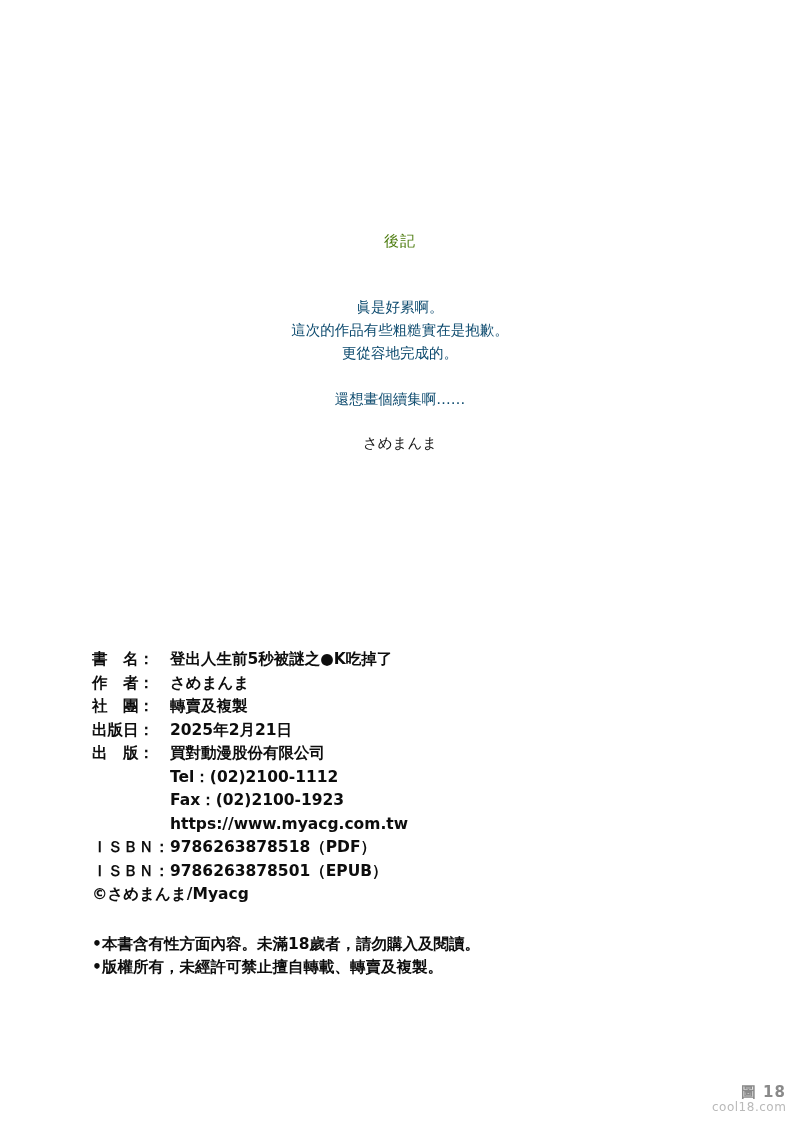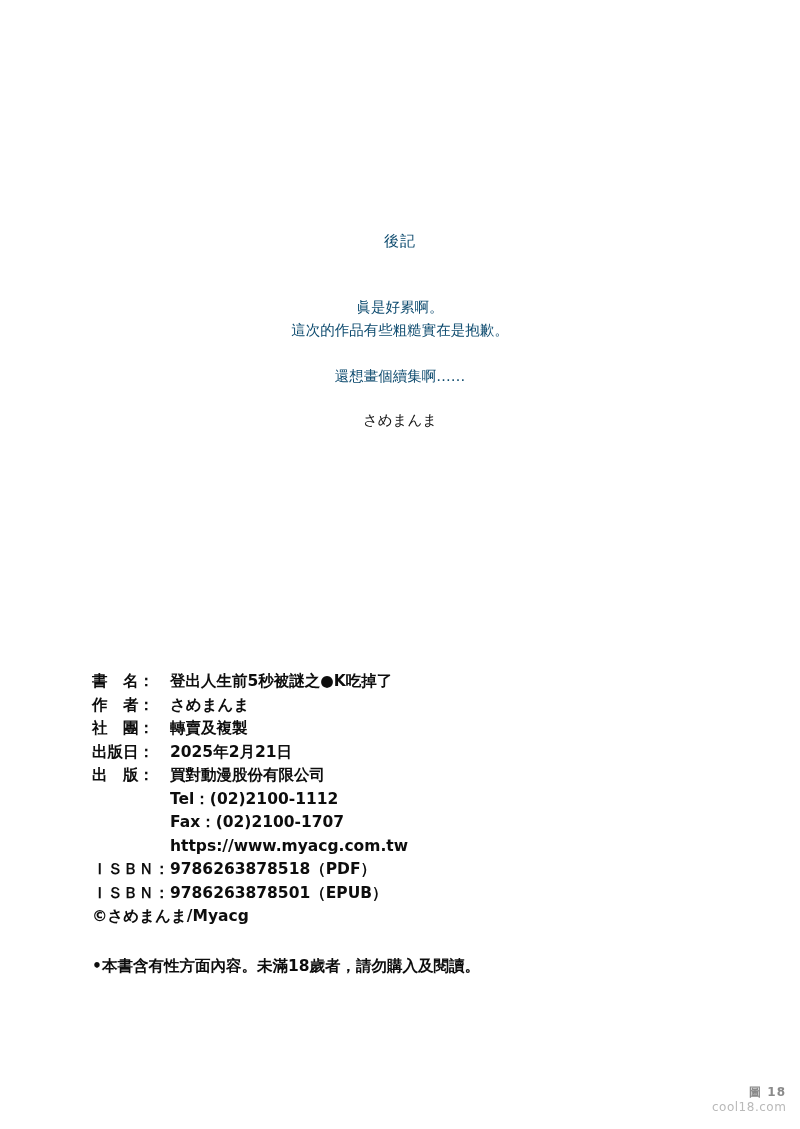--- a/index.html
+++ b/index.html
@@ -21,21 +21,21 @@
     position: absolute;
     top: 232px;
     left: 0;
     width: 800px;
     text-align: center;
   }
   .afterword-title {
     font-family: "DejaVu Sans", sans-serif;
     font-size: 15px;
     letter-spacing: 1px;
-    color: #0c4a6e;
+    color: #4d7c0f;
     margin-bottom: 45px;
   }
   .afterword-body {
     font-family: "DejaVu Sans", sans-serif;
     font-size: 14.5px;
     line-height: 23px;
     color: #0c4a6e;
   }
   .afterword-body .line {
     display: block;
@@ -55,21 +55,20 @@
   .colophon {
     position: absolute;
     top: 648px;
     left: 92px;
     width: 640px;
     font-family: "DejaVu Sans", sans-serif;
     font-weight: bold;
     font-size: 15.5px;
     line-height: 23.5px;
     color: #0d0d0d;
-    margin-top: 22px;
   }
   .colophon-row {
     display: block;
     white-space: nowrap;
   }
   .label {
     display: inline-block;
     width: 78px;
   }
   .indent {
@@ -89,21 +88,21 @@
     position: absolute;
     right: 14px;
     bottom: 10px;
     width: 74px;
     height: 34px;
     text-align: right;
     font-family: "DejaVu Sans", sans-serif;
   }
   .wm-top {
     display: block;
-    font-size: 12px;
+    font-size: 15px;
     font-weight: bold;
     color: #8a8a8a;
     letter-spacing: 1px;
     line-height: 15px;
   }
   .wm-bottom {
     display: block;
     font-size: 12px;
     font-weight: normal;
     color: #b9b9b9;
@@ -112,20 +111,21 @@
   }
 </style>
 </head>
 <body>
 
 <div class="afterword">
   <div class="afterword-title">後記</div>
   <div class="afterword-body">
     <span class="line">眞是好累啊。</span>
     <span class="line">這次的作品有些粗糙實在是抱歉。</span>
+    <span class="line">更從容地完成的。</span>
     <span class="afterword-gap"></span>
     <span class="line">還想畫個續集啊……</span>
   </div>
   <div class="afterword-sign">さめまんま</div>
 </div>
 
 <div class="colophon">
   <span class="colophon-row">
     <span class="label">書　名：</span><span>登出人生前5秒被謎之●K吃掉了</span>
   </span>
@@ -138,36 +138,37 @@
   <span class="colophon-row">
     <span class="label">出版日：</span><span>2025年2月21日</span>
   </span>
   <span class="colophon-row">
     <span class="label">出　版：</span><span>買對動漫股份有限公司</span>
   </span>
   <span class="colophon-row">
     <span class="indent"></span><span>Tel：(02)2100-1112</span>
   </span>
   <span class="colophon-row">
-    <span class="indent"></span><span>Fax：(02)2100-1707</span>
+    <span class="indent"></span><span>Fax：(02)2100-1923</span>
   </span>
   <span class="colophon-row">
     <span class="indent"></span><span>https://www.myacg.com.tw</span>
   </span>
   <span class="colophon-row">
     <span class="label">ＩＳＢＮ：</span><span>9786263878518（PDF）</span>
   </span>
   <span class="colophon-row">
     <span class="label">ＩＳＢＮ：</span><span>9786263878501（EPUB）</span>
   </span>
   <span class="colophon-row">
     <span>©さめまんま/Myacg</span>
   </span>
 
   <div class="colophon-notes">
     <span class="note">•本書含有性方面內容。未滿18歲者，請勿購入及閱讀。</span>
+    <span class="note">•版權所有，未經許可禁止擅自轉載、轉賣及複製。</span>
   </div>
 </div>
 
 <div class="watermark">
   <span class="wm-top">圖  18</span>
   <span class="wm-bottom">cool18.com</span>
 </div>
 
 </body></html>

